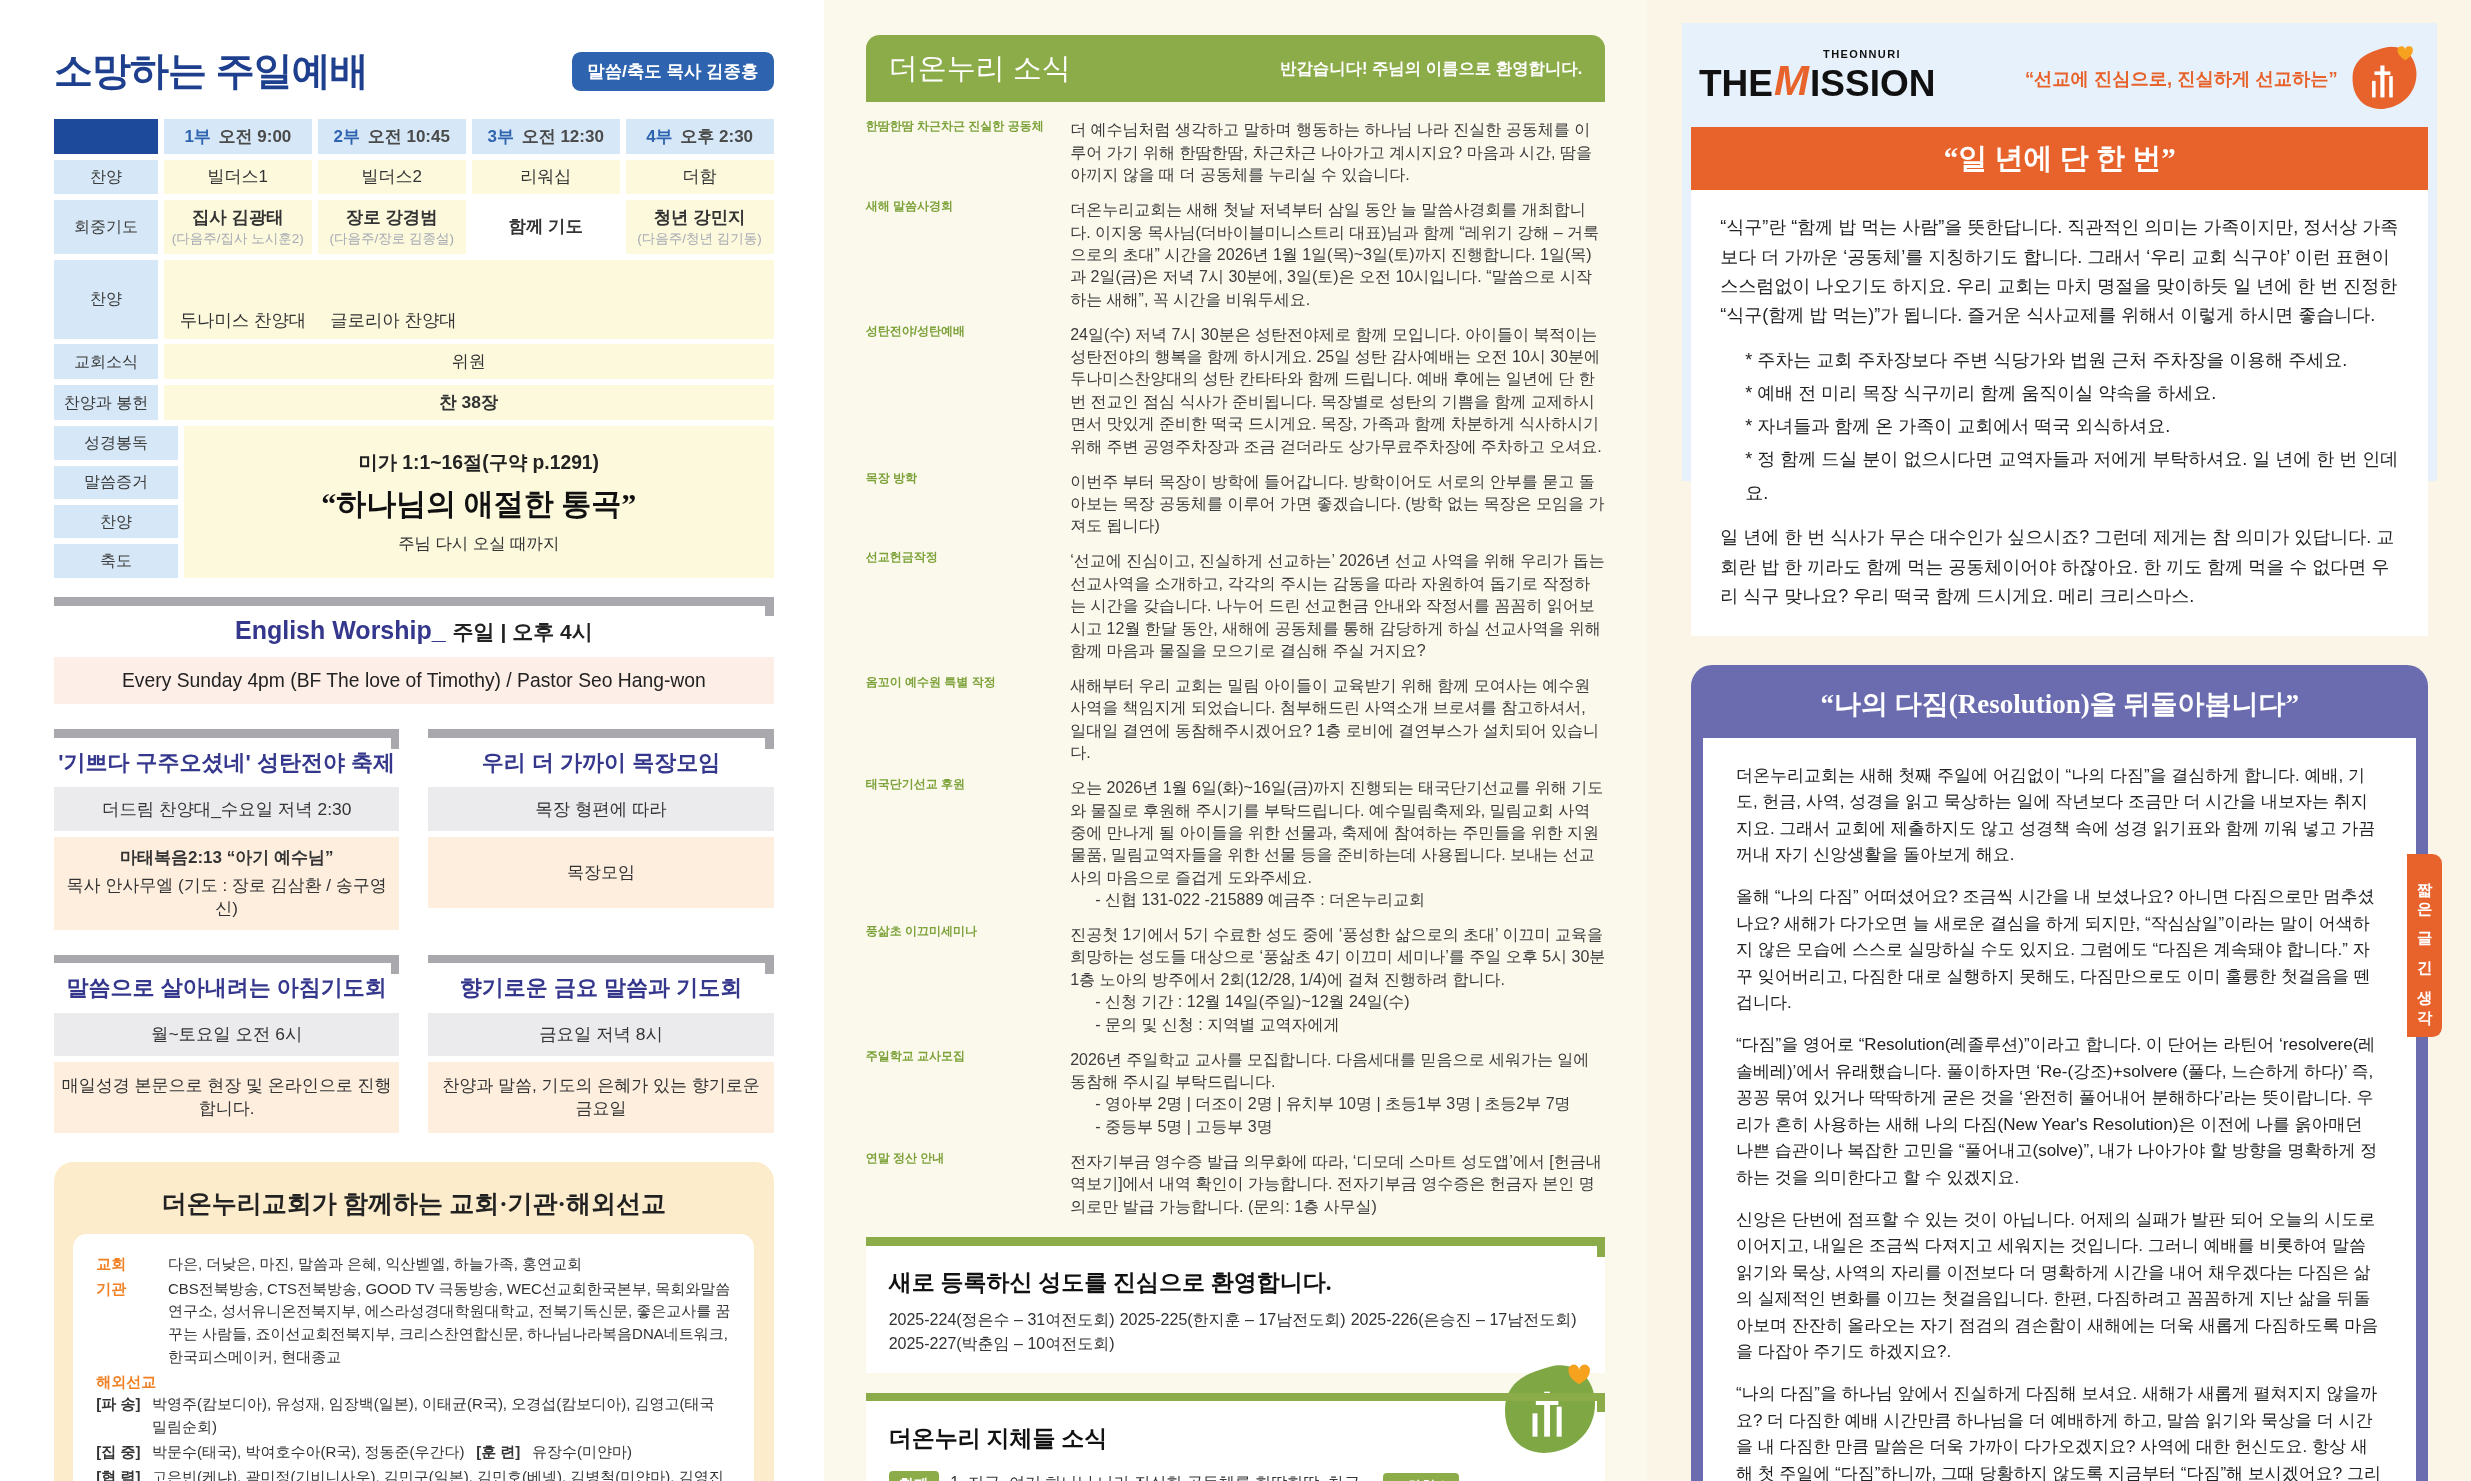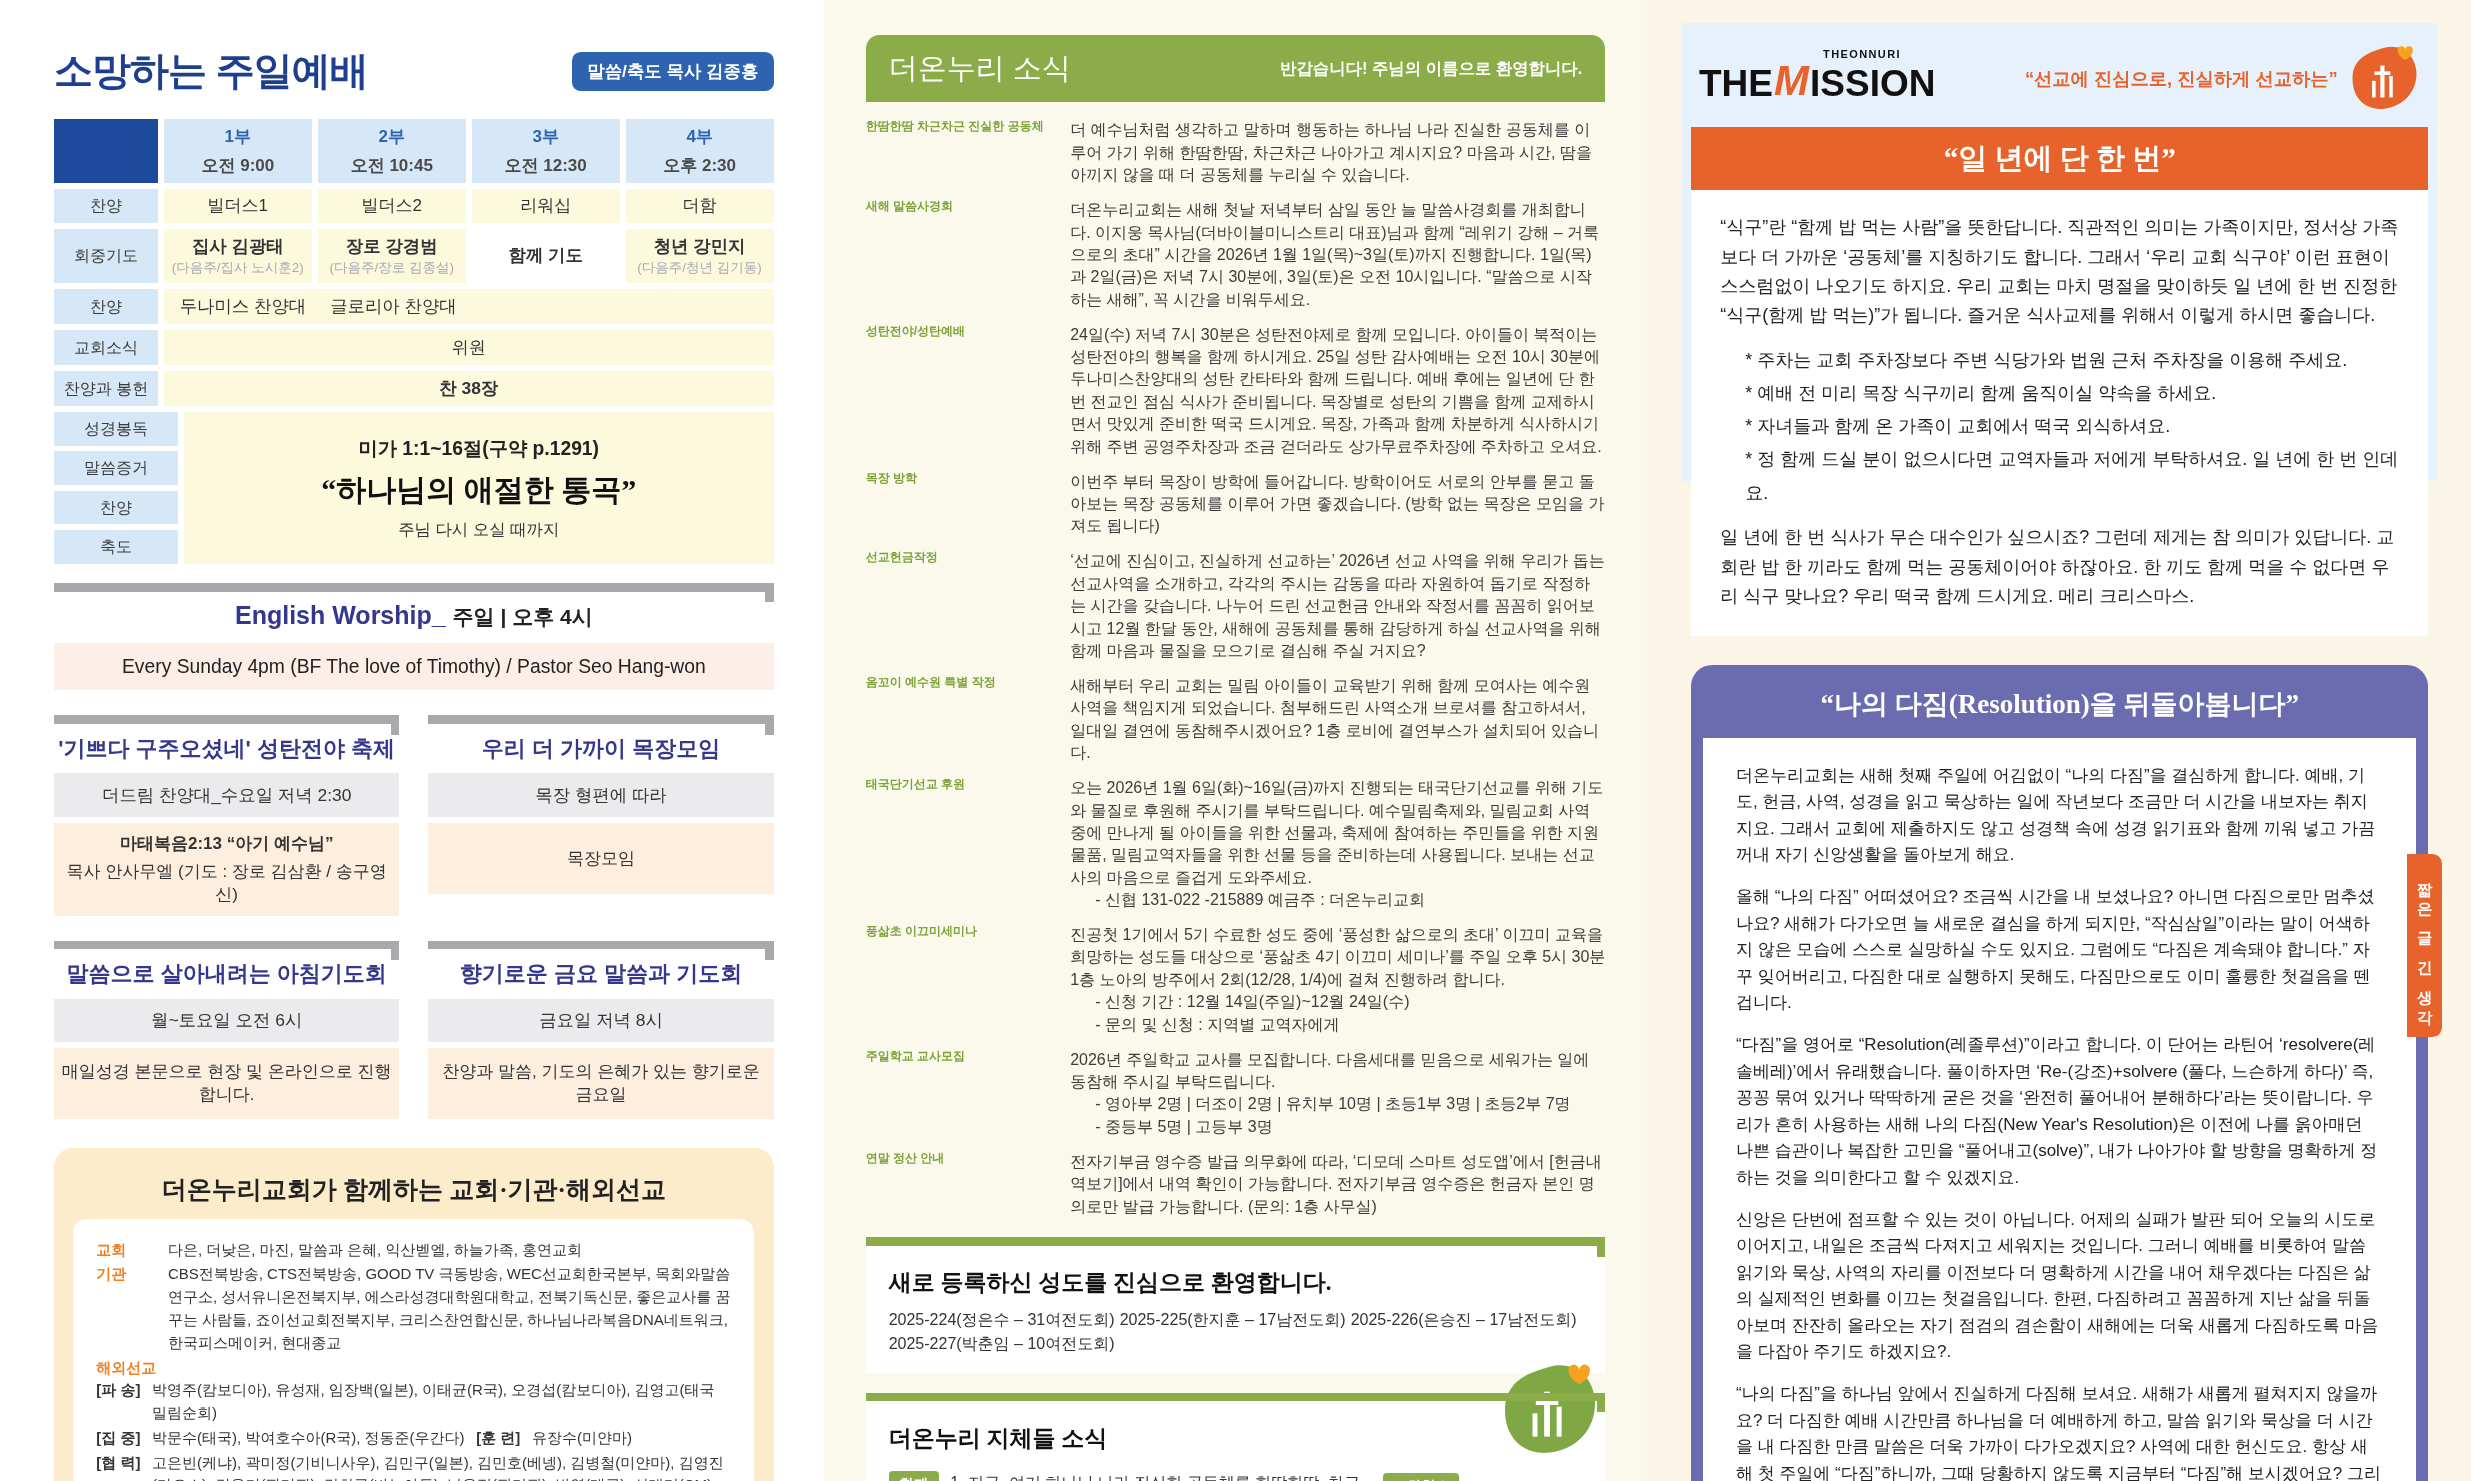--- a/index.html
+++ b/index.html
@@ -10,30 +10,30 @@
   
   .col-left{width:824px;background:#ffffff;padding:44px 50px 19.3px 54px;}
   .lp-head{display:flex;justify-content:space-between;align-items:flex-start;margin-bottom:21px;}
   .lp-title{font-size:39px;font-weight:bold;color:#1d3f8e;margin:0;letter-spacing:-1px;}
   .badge{background:#2e63b0;color:#fff;font-size:17.4px;font-weight:bold;
          padding:7.7px 15.4px;border-radius:8.7px;margin-top:7.7px;}
   .srow{display:grid;grid-template-columns:104px repeat(4,1fr);gap:5.8px;margin-bottom:5.8px;}
   .cell{display:flex;flex-direction:column;align-items:center;justify-content:center;
         font-size:17px;padding:6.8px 3.9px;text-align:center;line-height:1.25;}
   .cell.corner{background:#1e4a9c;}
-  .cell.head{background:#d6e8f7;flex-direction:column;gap:7.7px;font-weight:bold;}
+  .cell.head{background:#d6e8f7;flex-direction:row;gap:7.7px;font-weight:bold;}
   .cell.head .part{color:#2e63b0;}
   .cell.head .time{color:#4a4a4a;}
   .cell.label{background:#d6e8f7;color:#3a3a3a;font-size:16px;}
   .cell.y{background:#fdf9dd;}
   .cell.white{background:#ffffff;font-weight:bold;font-size:18.3px;}
   .cell .main{font-weight:bold;font-size:17.4px;}
   .cell .sub{font-size:13.5px;color:#a6aab4;margin-top:1.9px;}
   .merged{grid-column:2 / span 4;}
-  .praise2-grid{display:grid;grid-template-columns:repeat(4,1fr);width:100%;}
+  .praise2-grid{display:grid;grid-template-columns:repeat(4,1fr);width:100%;margin-top:43px;}
   .praise2-grid div{text-align:center;}
   .bold-cell{font-weight:bold;font-size:17.4px;}
   .sermon-block{display:flex;gap:5.8px;margin-bottom:5.8px;}
   .sermon-labels{width:124px;display:flex;flex-direction:column;gap:5.8px;flex-shrink:0;}
   .sermon-labels .cell{flex:1;width:100%;}
   .sermon-content{flex:1;background:#fdf9dd;display:flex;flex-direction:column;
                   align-items:center;justify-content:center;gap:7.7px;padding:11.6px;}
   .scripture{font-weight:bold;font-size:19.3px;color:#222;}
   .sermon-title{font-family:"Liberation Serif",serif;font-weight:bold;font-size:30px;color:#111;}
   .sermon-sub{font-size:16.4px;color:#333;}

